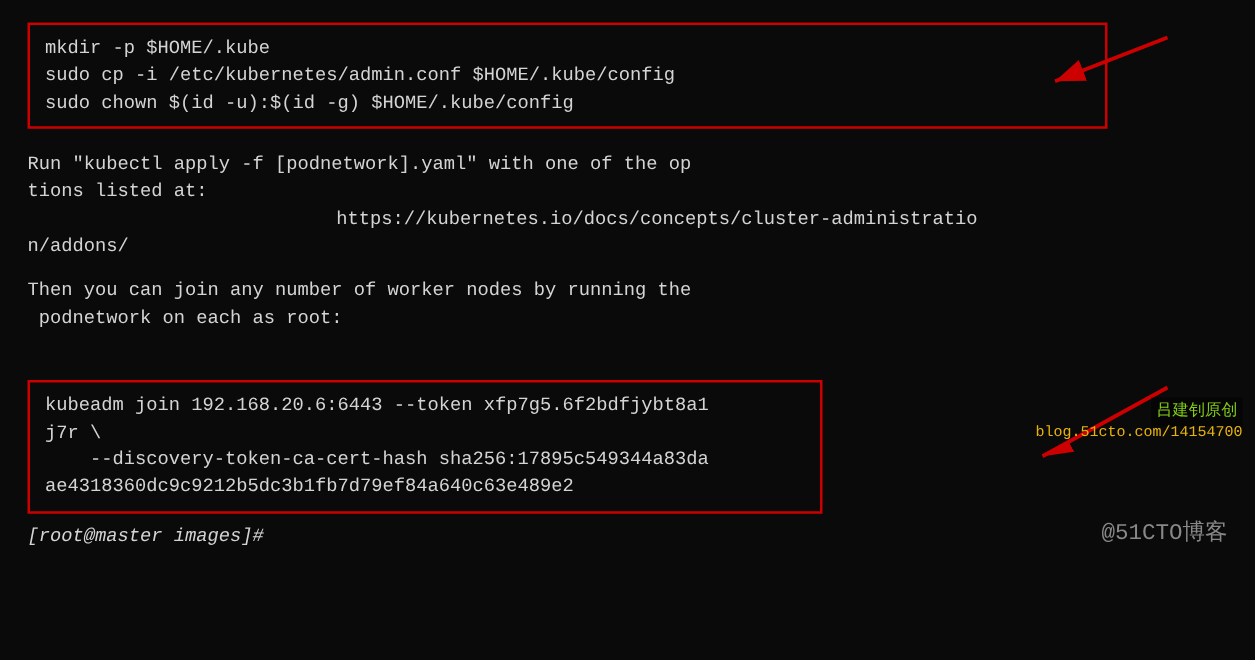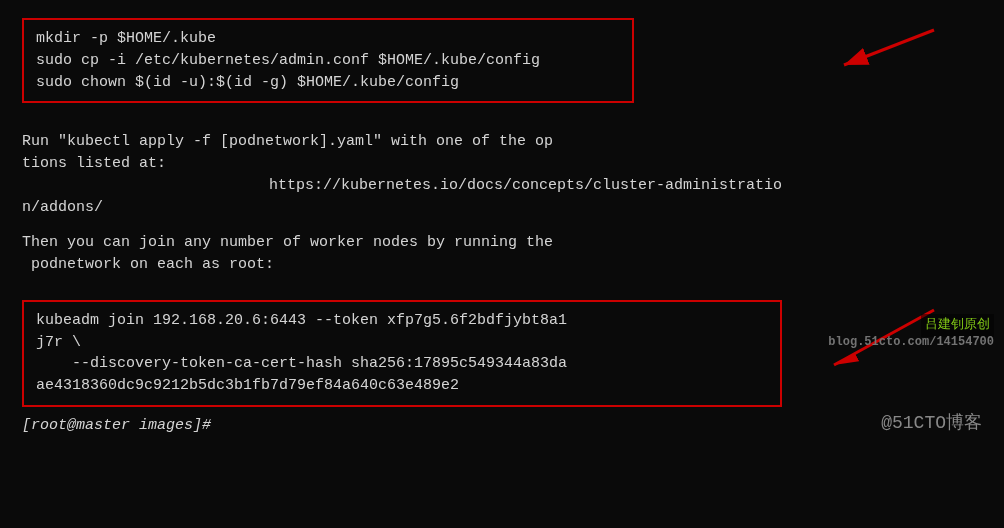--- a/index.html
+++ b/index.html
@@ -14,30 +14,30 @@
       overflow: hidden;
       position: relative;
     }
     .terminal {
       padding: 18px 22px 10px 22px;
       position: relative;
     }
     .code-box {
       border: 2px solid #cc0000;
       padding: 8px 12px;
-      margin-bottom: 24px;
+      margin-bottom: 14px;
       display: inline-block;
-      width: 612px;
+      width: 864px;
     }
     .code-box-bottom {
       border: 2px solid #cc0000;
       padding: 8px 12px;
-      margin-top: 10px;
+      margin-top: 24px;
       display: inline-block;
-      width: 760px;
+      width: 636px;
     }
     .text-block {
       margin-bottom: 14px;
       width: 760px;
     }
     .text-line {
       display: block;
       white-space: pre;
     }
     .indent {
@@ -51,24 +51,23 @@
       color: #84cc16;
       font-family: 'Courier New', Courier, monospace;
       font-size: 13px;
       background: rgba(0,0,0,0.5);
       padding: 2px 4px;
     }
     .watermark2 {
       position: absolute;
       right: 10px;
       bottom: 95px;
-      color: #737373;
+      color: #eab308;
       font-family: 'Courier New', Courier, monospace;
       font-size: 12px;
-      font-weight: bold;
     }
     .bottom-credit {
       position: absolute;
       right: 22px;
       bottom: 10px;
       color: #888888;
       font-size: 18px;
     }
     .prompt {
       margin-top: 8px;

